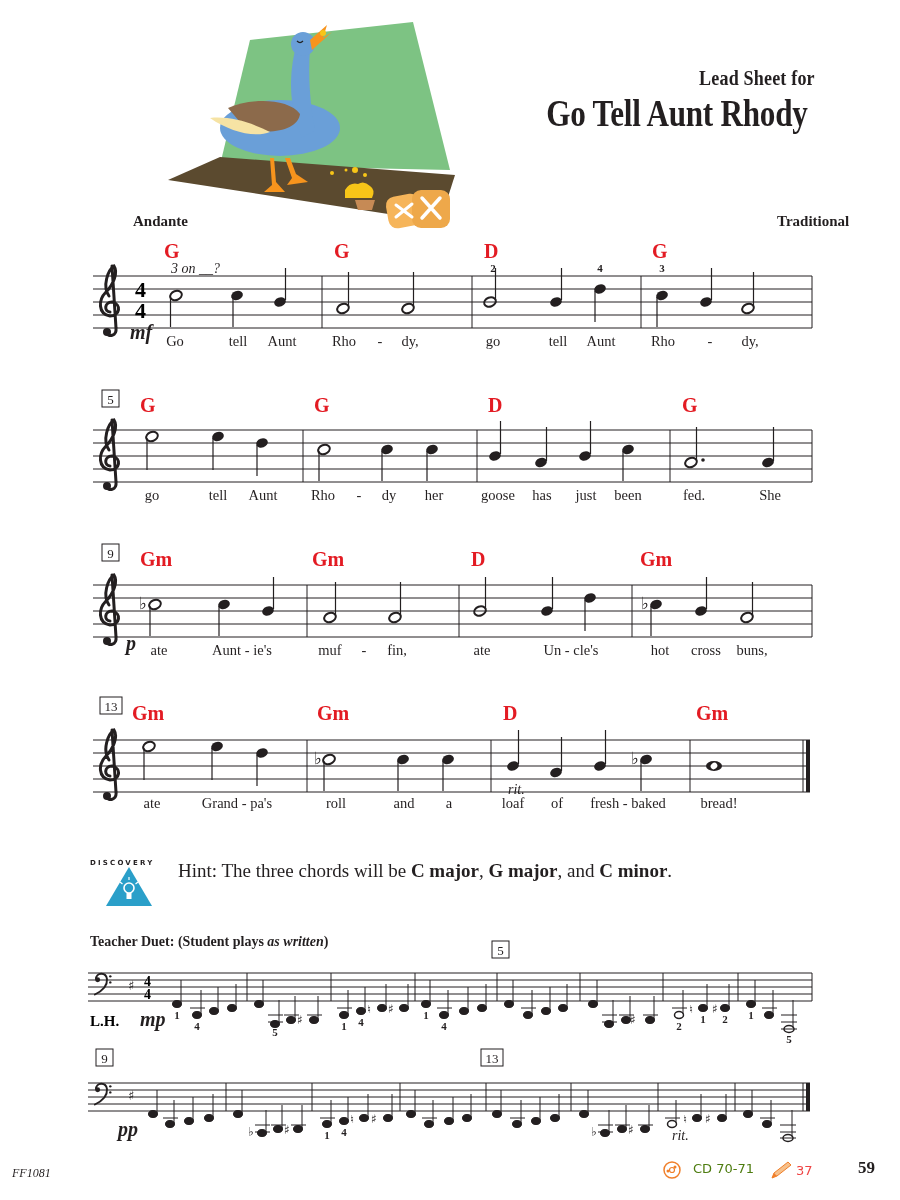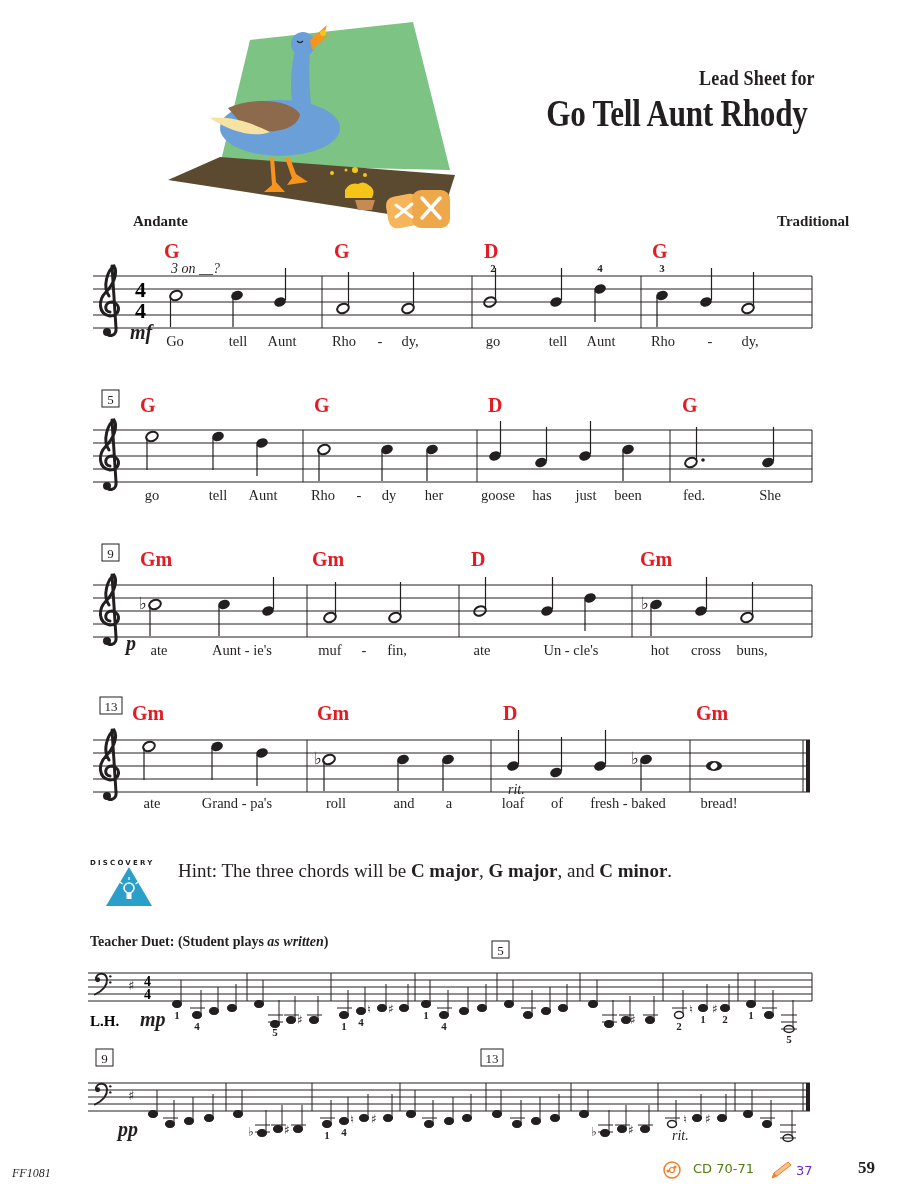--- a/index.html
+++ b/index.html
@@ -11,21 +11,21 @@
   .main-title{font-size:38px;font-weight:bold;transform:scaleX(0.82);margin-top:2px;line-height:40px;letter-spacing:-0.3px;}
   .subtitle{font-family:"DejaVu Sans",sans-serif;font-size:16px;font-weight:bold;margin-top:6px;}
   .tempo{left:133px;top:213px;font-size:15px;font-weight:bold;}
   .composer{left:737px;top:213px;font-size:15px;font-weight:bold;margin-left:40px;}
   svg.music{position:absolute;left:0;top:0;}
   .discovery-icon{left:88px;top:858px;width:82px;height:50px;}
   .discovery-text{left:178px;top:858px;font-size:19px;line-height:25px;}
   .duet-title{left:90px;top:934px;font-size:14px;font-weight:bold;}
   .footer-code{left:12px;top:1166px;font-size:12px;font-style:italic;}
   .footer-cd{left:663px;top:1161px;font-family:"DejaVu Sans",sans-serif;font-size:13px;color:#4d7c0f;display:flex;align-items:flex-start;gap:12px;}
-  .footer-wb{left:770px;top:1161px;font-family:"DejaVu Sans",sans-serif;font-size:13px;color:#6d28d9;display:flex;align-items:center;gap:2px;}
+  .footer-wb{left:770px;top:1161px;font-family:"DejaVu Sans",sans-serif;font-size:13px;color:#ef4444;display:flex;align-items:center;gap:2px;}
   .page-num{left:858px;top:1158px;font-size:17px;font-weight:bold;}
   .chord{font-family:"Liberation Serif",serif;font-weight:bold;fill:#e31b23;font-size:20px;}
   .lyric{font-family:"Liberation Serif",serif;font-size:14.5px;fill:#231f20;text-anchor:middle;}
   .finger{font-family:"Liberation Serif",serif;font-weight:bold;font-size:11px;fill:#231f20;text-anchor:middle;}
   .dyn{font-family:"Liberation Serif",serif;font-style:italic;font-weight:bold;font-size:20px;fill:#231f20;}
   .mnum{font-family:"Liberation Serif",serif;font-size:13px;fill:#231f20;text-anchor:middle;}
   .ital{font-family:"Liberation Serif",serif;font-style:italic;font-size:14px;fill:#231f20;}
 </style>
 </head>
 <body>

